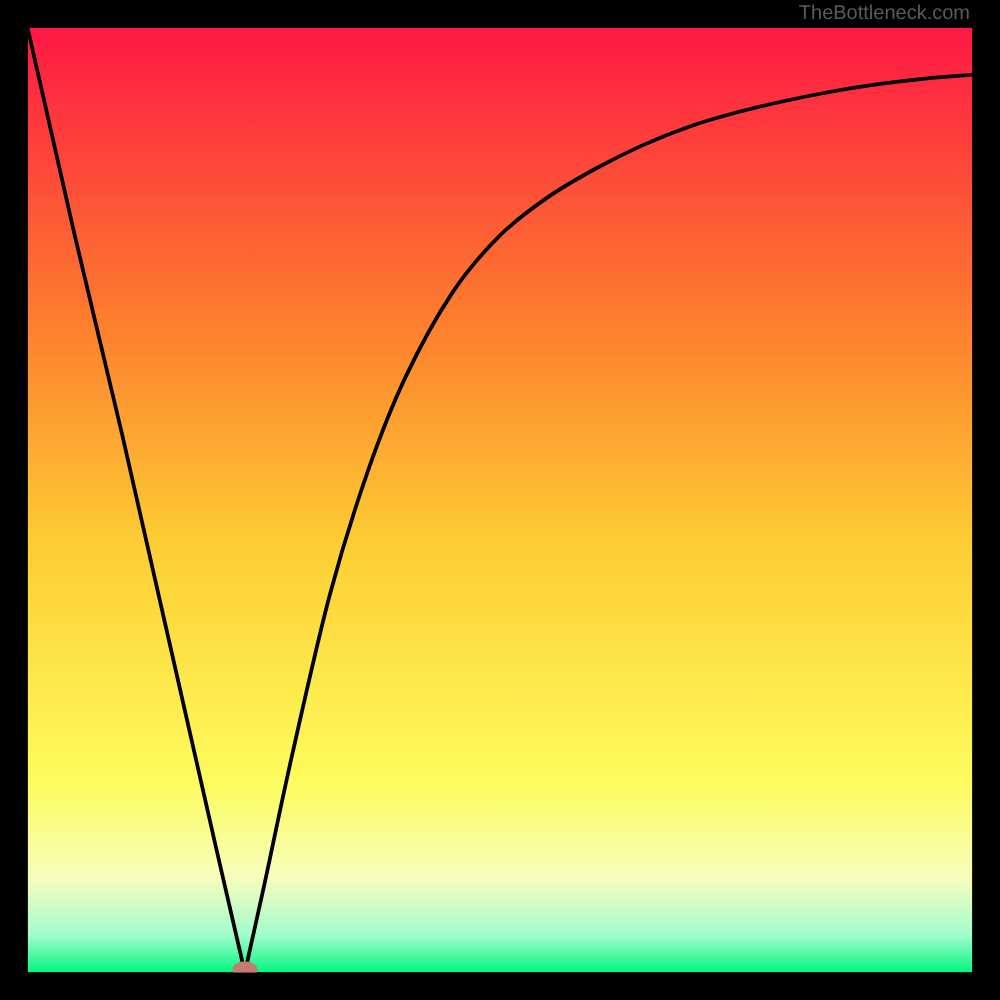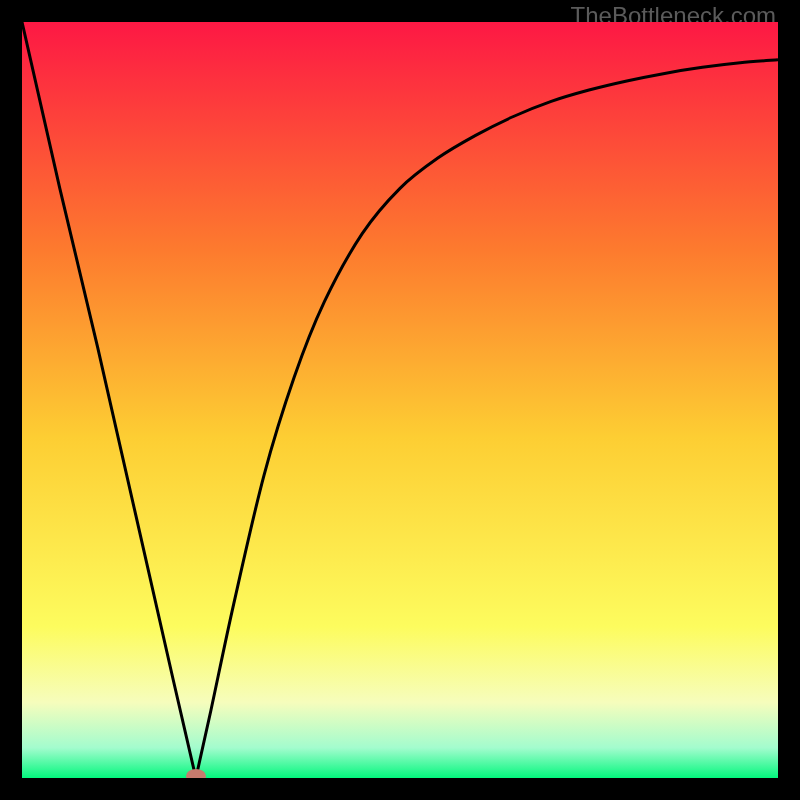--- a/index.html
+++ b/index.html
@@ -27,21 +27,21 @@
       top: 0;
       left: 0;
       width: 100%;
       height: 100%;
     }
     .watermark {
       position: absolute;
       top: 2px;
       right: 24px;
       font-family: Arial, sans-serif;
-      font-size: 24px;
+      font-size: 16px;
       color: #5b5b5b;
       font-weight: normal;
     }
     .curve-svg {
       position: absolute;
       top: 0;
       left: 0;
       width: 100%;
       height: 100%;
     }

